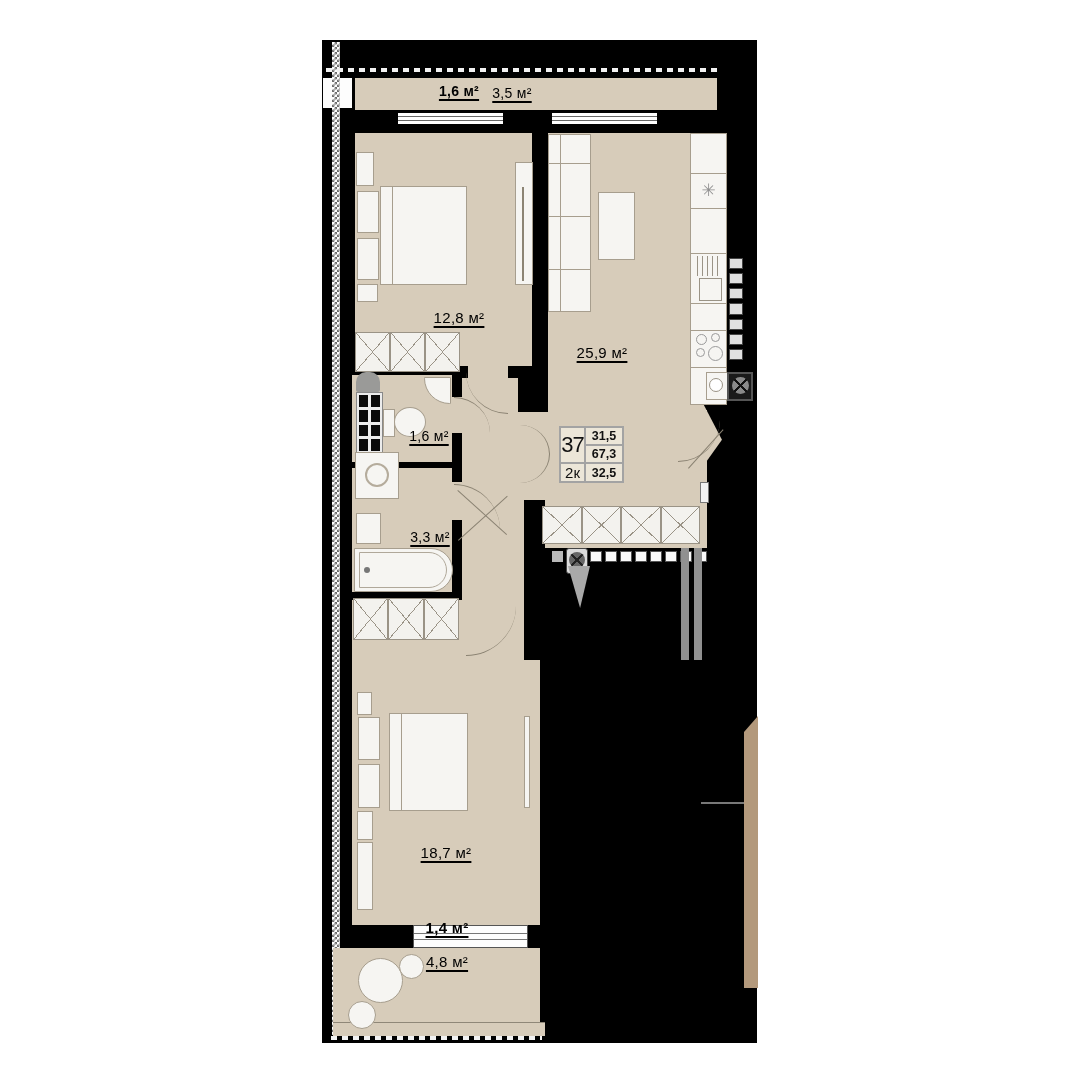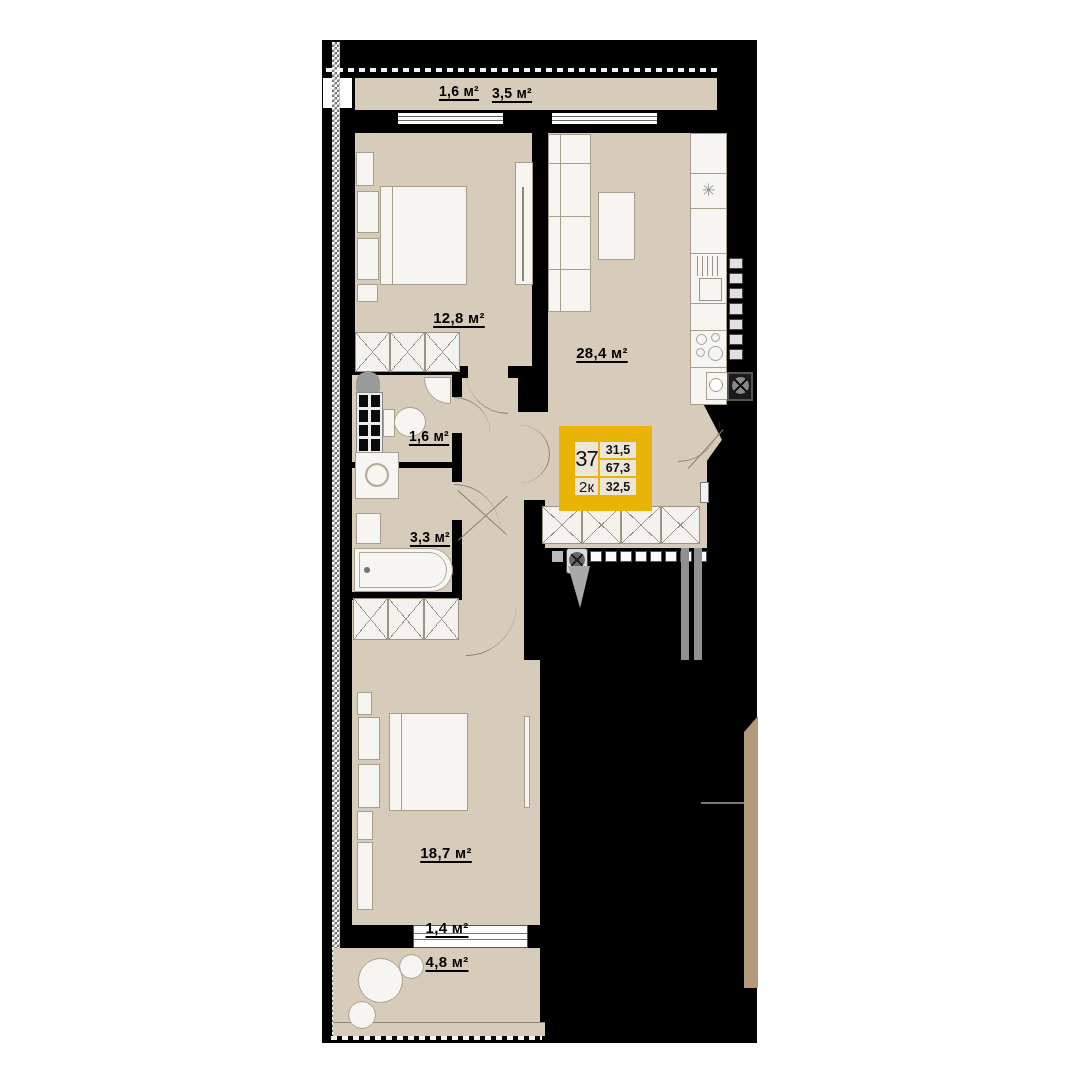--- a/index.html
+++ b/index.html
@@ -16,29 +16,29 @@
                      linear-gradient(45deg,#6f6f6f 25%,transparent 25% 75%,#6f6f6f 75%);
     background-size:5px 5px;background-position:0 0,2.5px 2.5px;}
   .dashh{background:repeating-linear-gradient(90deg,#f2f2f2 0 6px,transparent 6px 11px);}
   .win{background:linear-gradient(to bottom,#fdfdfd 0 28%,#666 28% 38%,#fdfdfd 38% 62%,#666 62% 72%,#fdfdfd 72% 100%);}
   .winb{border:1px solid #555;background:linear-gradient(to bottom,#fdfdfd 0 34%,#777 34% 40%,#fdfdfd 40% 60%,#777 60% 66%,#fdfdfd 66% 100%);}
   .xrow{display:flex;}
   .xcell{flex:1;border:1px solid #9a9386;background-color:#f3f2ee;
     background-image:linear-gradient(to top right,transparent 49.2%,#9a9386 49.2% 50.8%,transparent 50.8%),
                      linear-gradient(to bottom right,transparent 49.2%,#9a9386 49.2% 50.8%,transparent 50.8%);}
   .lbl{position:absolute;transform:translateX(-50%);color:#000;white-space:nowrap;
-       font-size:15px;font-weight:700;text-decoration:underline;text-underline-offset:3px;
+       font-size:15px;font-weight:400;text-decoration:underline;text-underline-offset:3px;
        text-decoration-thickness:1.5px;letter-spacing:.3px;}
   .lbl.bold{font-weight:800;}
   .lbl.sm{font-size:14px;}
   .arc{position:absolute;box-sizing:border-box;border:0 solid #8a8272;}
   .diag{position:absolute;height:1px;background:#8a8272;transform-origin:left top;}
   
-  #unit-table{position:absolute;left:559px;top:426px;background:#eab308;display:grid;
-    grid-template-columns:23px 36px;grid-template-rows:16px 16px 17px;gap:2px;padding:16px;}
+  #unit-table{position:absolute;left:559px;top:426px;background:#a3a3a3;display:grid;
+    grid-template-columns:23px 36px;grid-template-rows:16px 16px 17px;gap:2px;padding:2px;}
   #unit-table .cell{background:#ece6d8;display:flex;align-items:center;justify-content:center;
     color:#111;font-weight:600;font-size:12.5px;}
   #unit-table .num{grid-row:1/3;font-size:22px;font-weight:500;letter-spacing:-1px;}
   #unit-table .typ{grid-row:3/4;font-size:15px;font-weight:500;}
   .grid-shaft{display:grid;grid-template-columns:1fr 1fr;grid-template-rows:repeat(4,1fr);
     gap:3px;padding:2px;background:#ececec;border:1px solid #888;}
   .grid-shaft div{background:#0a0a0a;}
   .sqrow{display:grid;grid-template-columns:repeat(8,1fr);gap:3px;}
   .sqrow div{background:#fafafa;border:1px solid #555;}
   .tilecol{display:grid;grid-template-rows:repeat(7,1fr);gap:4px;}
@@ -205,21 +205,21 @@
   <div class="diag" style="left:458px;top:490px;width:66px;transform:rotate(42deg);"></div>
   <div class="diag" style="left:458px;top:540px;width:66px;transform:rotate(-42deg);"></div>
   <div class="arc" style="left:466px;top:606px;width:50px;height:50px;border-bottom-width:1px;border-radius:0 0 100% 0;"></div>
   <div class="arc" style="left:520px;top:425px;width:30px;height:58px;border-right-width:1px;border-radius:0 100% 100% 0 / 0 50% 50% 0;"></div>
   <div class="arc" style="left:678px;top:420px;width:42px;height:42px;border-bottom-width:1px;border-radius:0 0 100% 0;"></div>
   <div class="diag" style="left:688px;top:468px;width:52px;transform:rotate(-48deg);"></div>
 
   <div class="lbl sm bold" style="left:459px;top:83px;">1,6 м²</div>
   <div class="lbl sm" style="left:512px;top:85px;">3,5 м²</div>
   <div class="lbl" style="left:459px;top:309px;">12,8 м²</div>
-  <div class="lbl" style="left:602px;top:344px;">28,4 м²</div>
+  <div class="lbl" style="left:602px;top:344px;">25,9 м²</div>
   <div class="lbl sm" style="left:429px;top:428px;">1,6 м²</div>
   <div class="lbl sm" style="left:430px;top:529px;">3,3 м²</div>
   <div class="lbl" style="left:446px;top:844px;">18,7 м²</div>
   <div class="lbl bold" style="left:447px;top:919px;">1,4 м²</div>
   <div class="lbl" style="left:447px;top:953px;">4,8 м²</div>
 
   <div id="unit-table">
     <div class="cell num">37</div>
     <div class="cell">31,5</div>
     <div class="cell">67,3</div>

